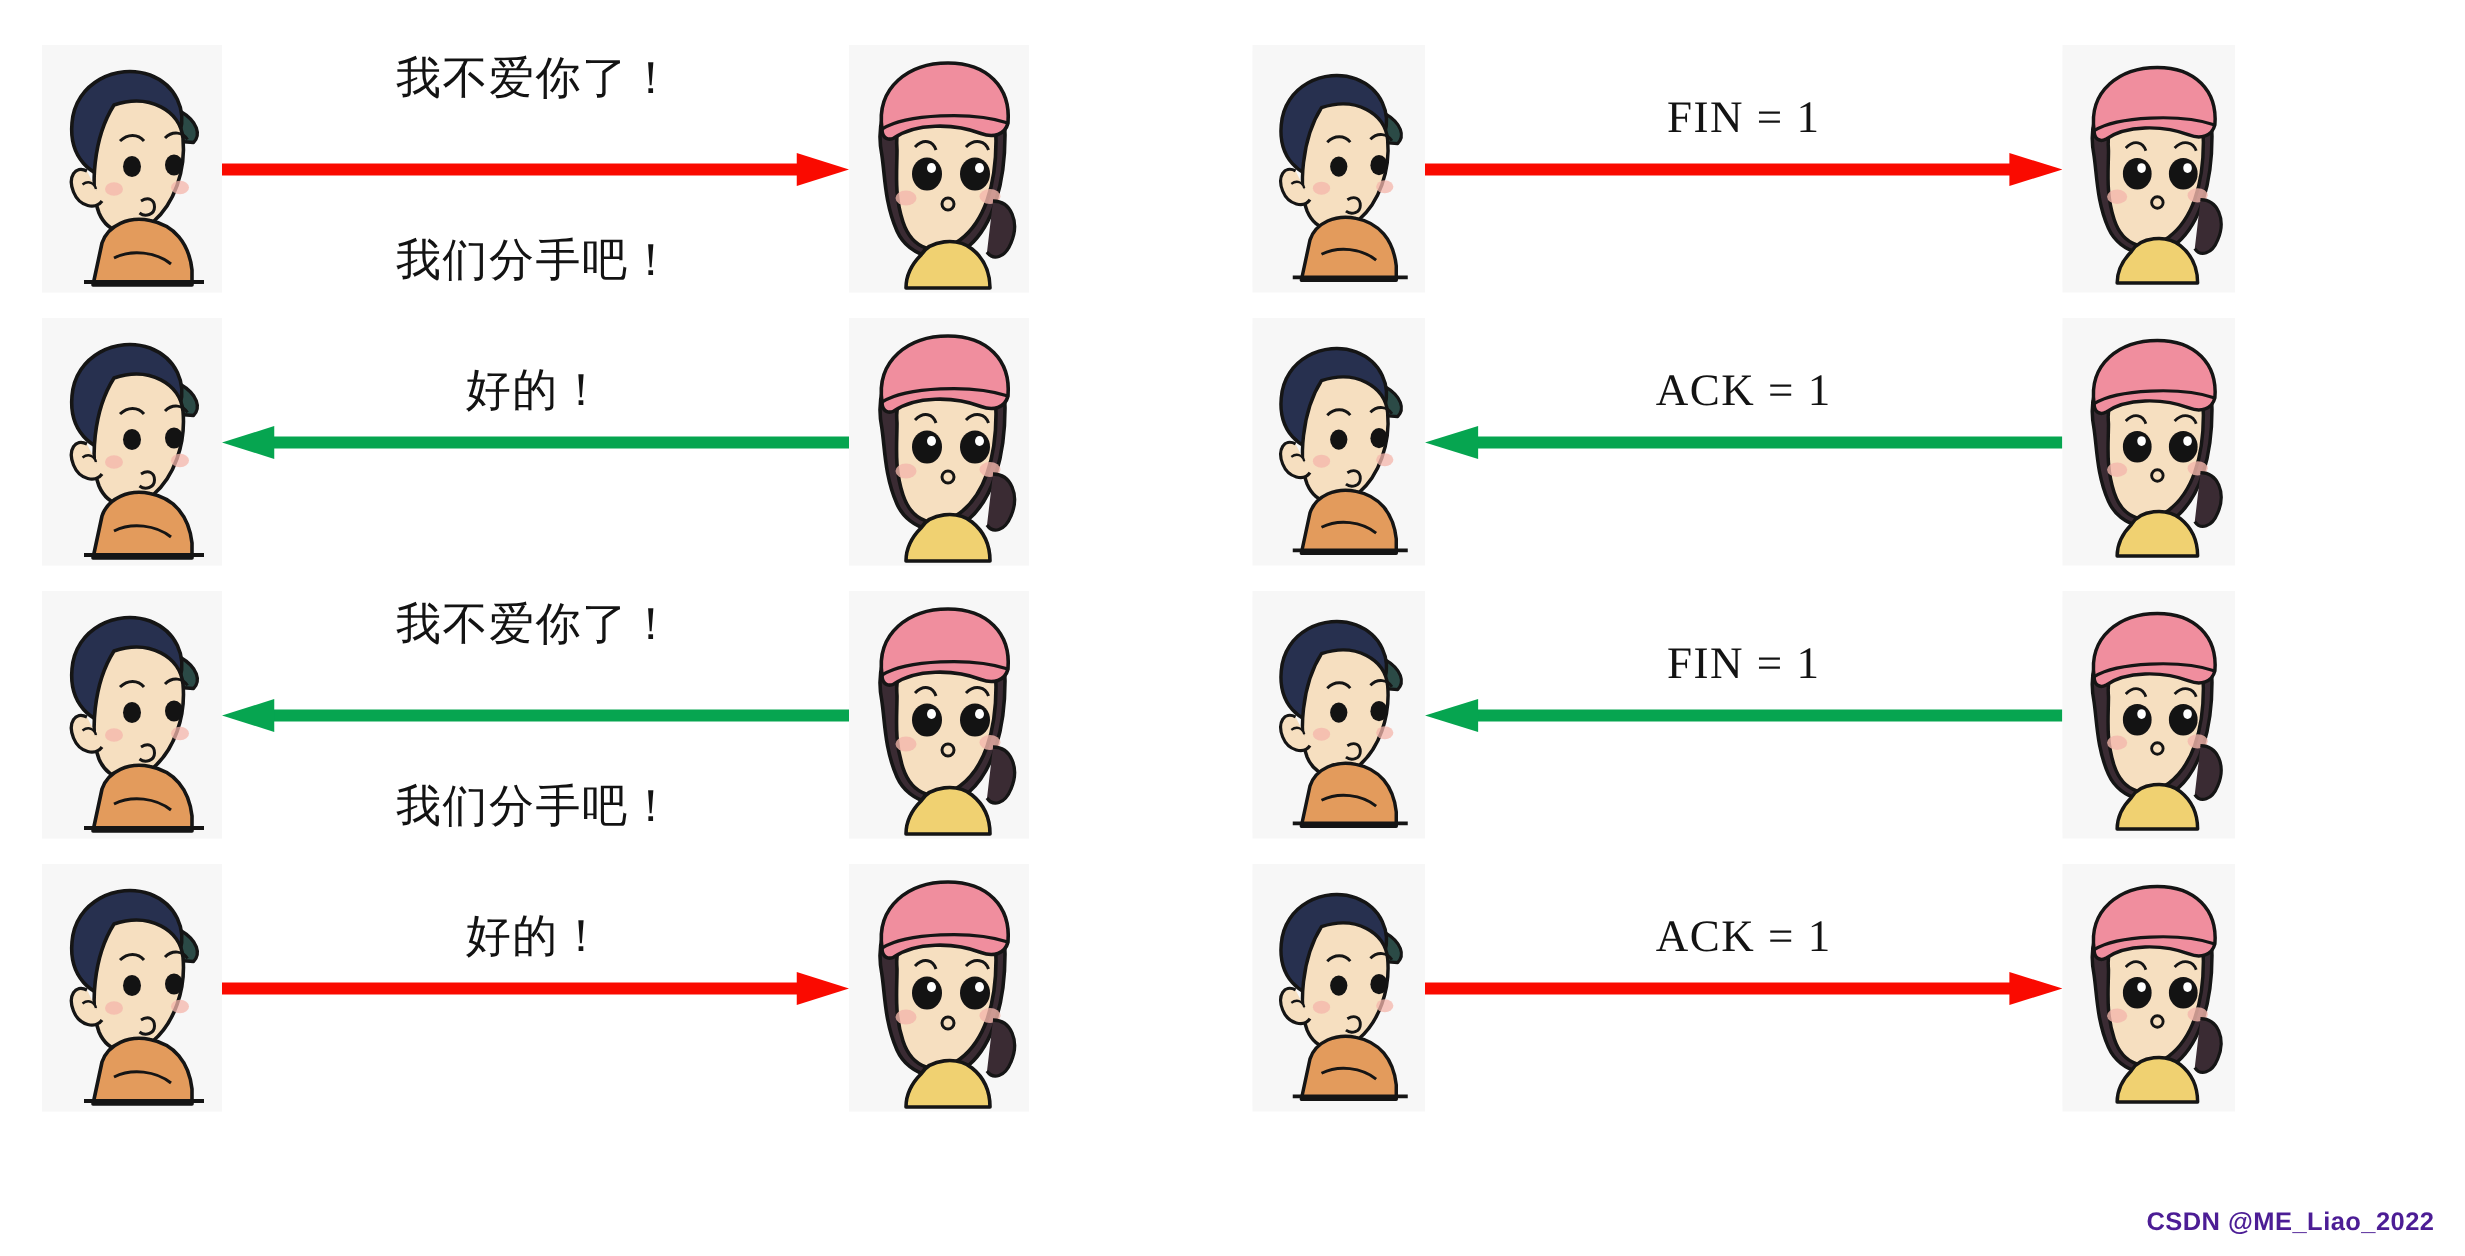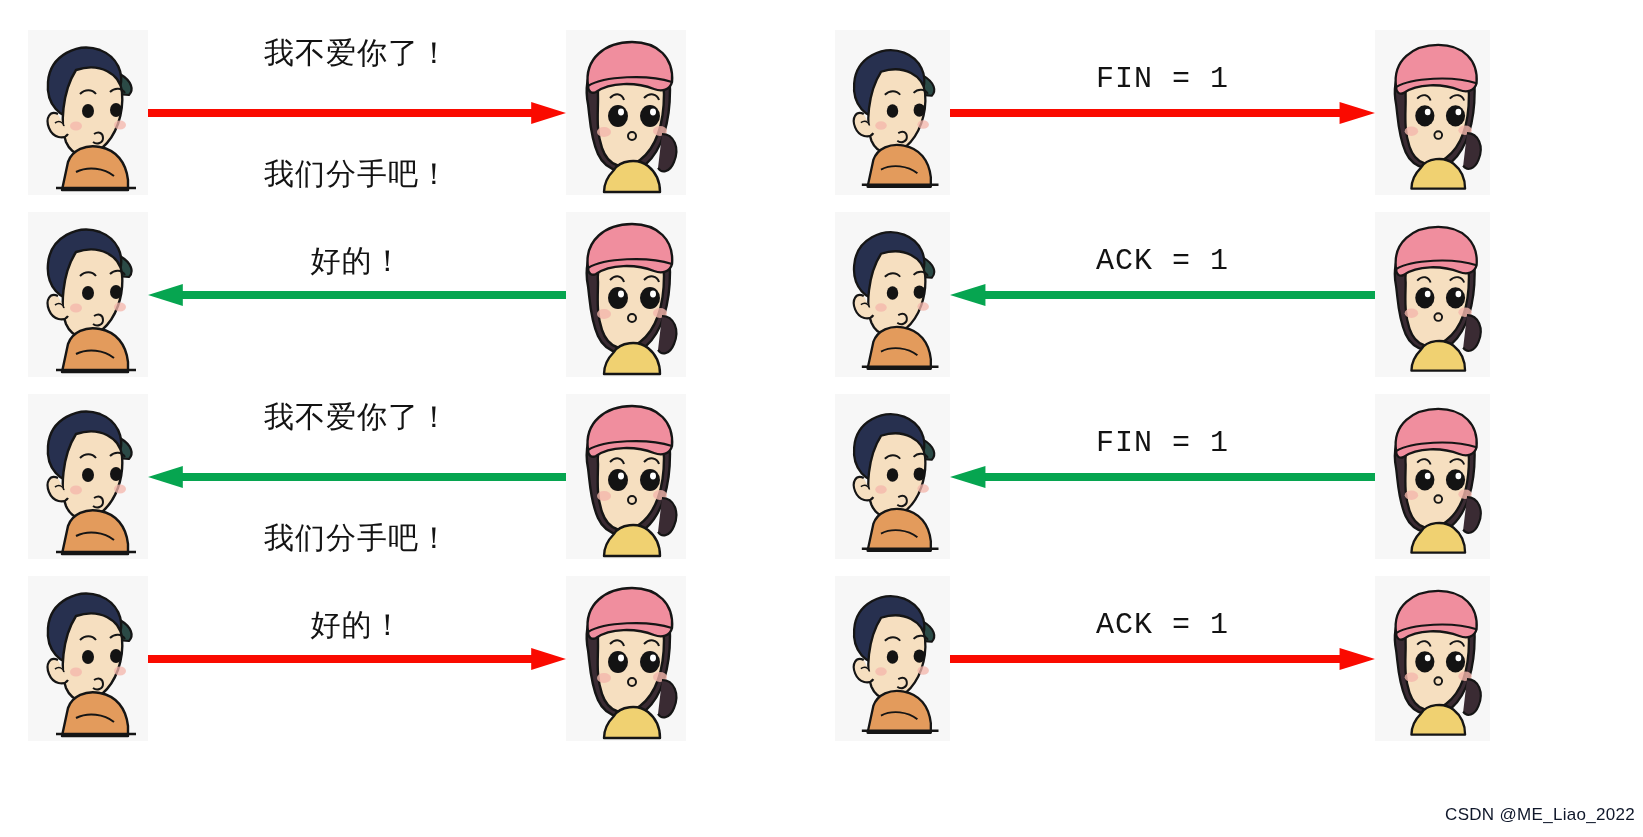--- a/index.html
+++ b/index.html
@@ -45,46 +45,47 @@
 
   .msg-line {
     position: absolute;
     left: 0; right: 0;
     text-align: center;
     color: #131313;
     white-space: nowrap;
     line-height: 1;
   }
   .msg-cn { font-family: Liberation Serif, serif; font-size: 30px; letter-spacing: 1px; }
-  .msg-en { font-family: Liberation Mono, monospace; font-size: 30px; letter-spacing: 1px; text-align: center; }
+  .msg-en { font-family: Liberation Serif, serif; font-size: 30px; letter-spacing: 1px; text-align: center; }
 
   .msg-top    { top: 8px; }
   .msg-bottom { bottom: 6px; }
   .msg-single { top: 50%; transform: translateY(-50%); margin-top: -34px; }
 
   
   .arrow {
     position: absolute;
     left: 0; right: 0;
     top: 50%;
     transform: translateY(-50%);
     height: 26px;
   }
   .arrow svg { display: block; width: 100%; height: 100%; }
 
   
   .watermark {
     position: absolute;
-    right: 8px;
+    right: 20px;
     bottom: 12px;
-    color: #0f172a;
+    color: #4c1d95;
     font-family: "Liberation Sans", sans-serif;
     font-size: 17px;
     letter-spacing: 0.3px;
     user-select: none;
+    font-weight: bold;
   }
 </style>
 </head>
 <body>
 
 <div class="canvas">
 
   <div class="row" style="left:28px; top:30px; width:658px; height:165px;">
     <div class="avatar" style="width:120px;height:165px;">
       <svg viewBox="0 0 120 165" xmlns="http://www.w3.org/2000/svg">

